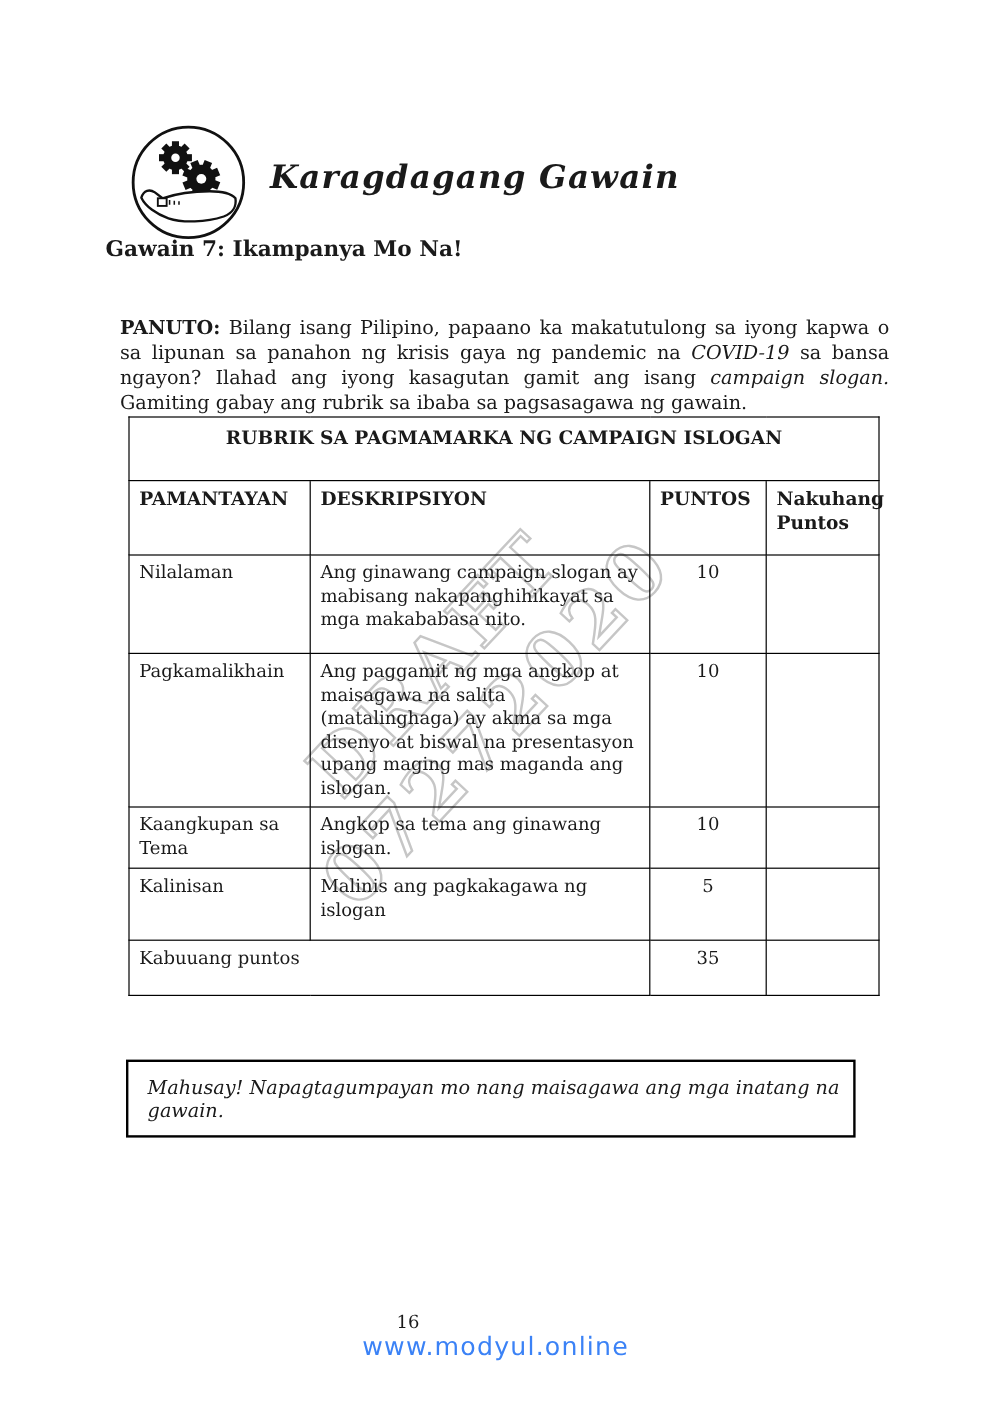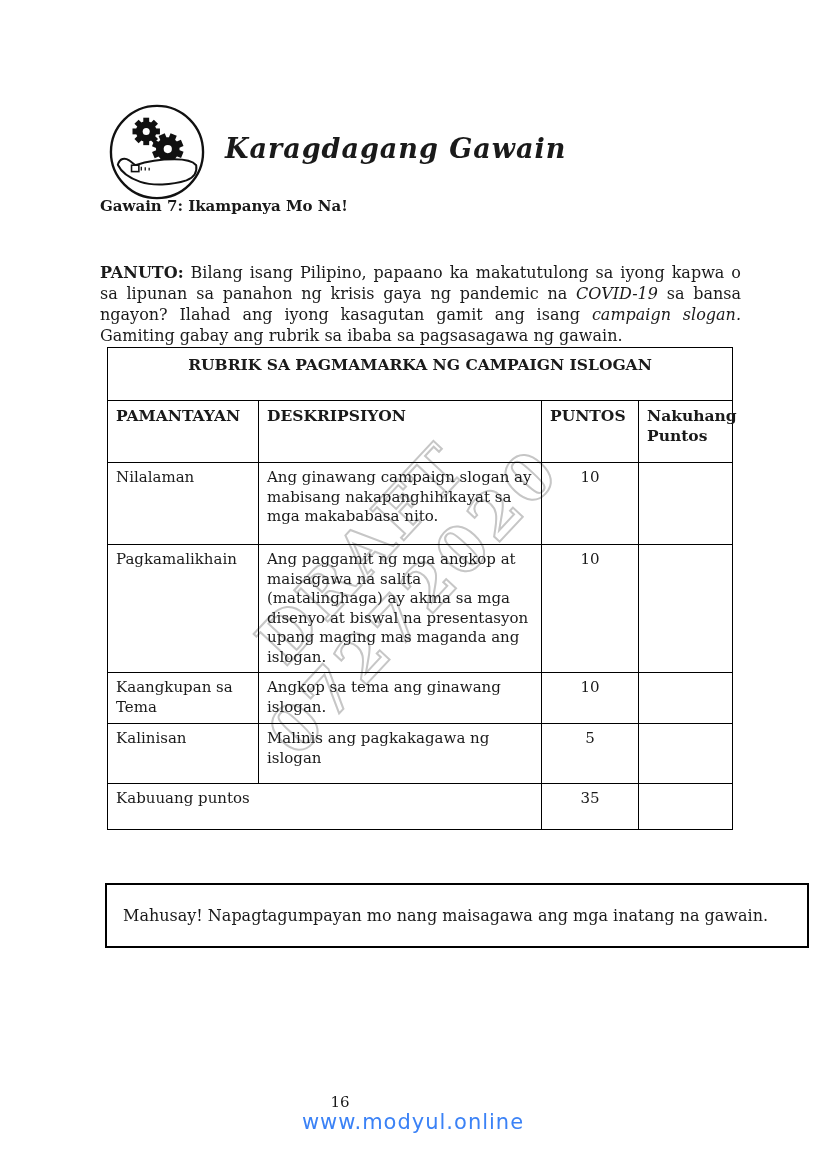--- a/index.html
+++ b/index.html
@@ -29,22 +29,22 @@
     user-select:none;
   }
   
   .logo{position:absolute;left:108px;top:103px;width:98px;height:98px;z-index:1;}
   .section-title{
     position:absolute;left:225px;top:133px;
     font-size:27px;font-weight:bold;font-style:italic;
     letter-spacing:1px;z-index:1;text-align:center;
   }
   .activity-title{
-    position:absolute;left:100px;top:197px;
-    font-size:15px;font-weight:bold;z-index:1;
+    position:absolute;left:88px;top:197px;
+    font-size:18px;font-weight:bold;z-index:1;
   }
   
   .instructions{
     position:absolute;left:100px;top:246px;width:641px;
     font-size:16px;line-height:21px;text-align:justify;z-index:1;
   }
   .seg-bold{font-weight:bold;}
   .seg-italic{font-style:italic;}
   
   .rubric{
@@ -68,25 +68,25 @@
   .rubric .head{height:62px;}
   .row-0{height:82px;}
   .row-1{height:120px;}
   .row-2{height:51px;}
   .row-3{height:60px;}
   .row-total{height:46px;}
   .criteria{font-weight:normal;}
   .pts{text-align:center;}
   
   .closing-box{
-    position:absolute;left:105px;top:883px;width:704px;height:65px;
+    position:absolute;left:105px;top:883px;width:608px;height:65px;
     border:2px solid #000;box-sizing:border-box;
     display:flex;align-items:center;
     padding-left:16px;padding-right:10px;
-    font-size:16px;z-index:1;
+    font-size:16px;z-index:1;font-style:italic;
   }
   
   .page-number{
     position:absolute;left:0;top:1093px;width:680px;
     text-align:center;font-size:15px;z-index:1;
   }
   .site-url{
     position:absolute;left:0;top:1110px;width:826px;
     text-align:center;font-size:21px;letter-spacing:1px;
     color:#3b82f6;

